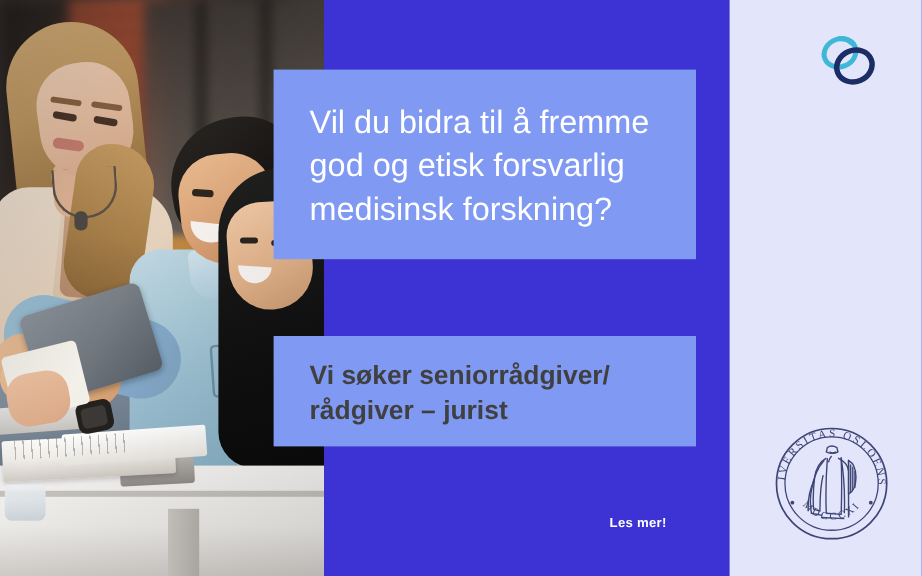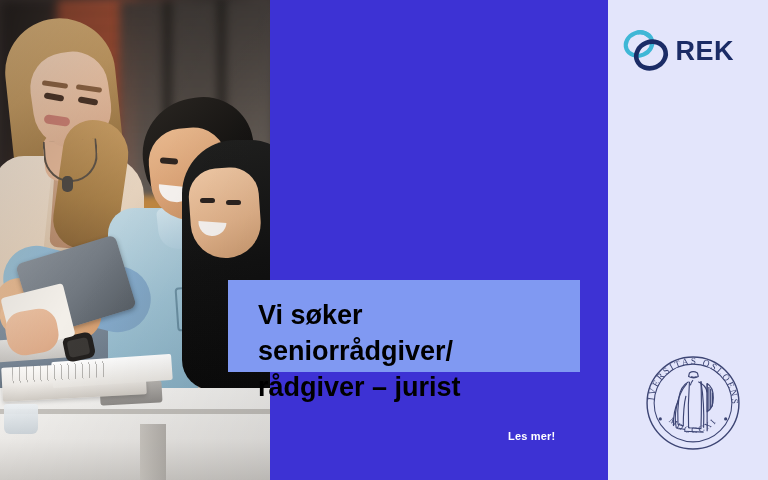--- a/index.html
+++ b/index.html
@@ -331,22 +331,22 @@
     line-height: 1.34;
     font-weight: normal;
     margin: 0;
     white-space: pre-line;
   }
   .panel-sub {
     left: 228px; top: 280px; width: 352px; height: 92px;
     padding: 18px 30px 0 30px;
   }
   .panel-sub .subhead {
-    color: #000000;
-    font-size: 27px;
+    color: #404040;
+    font-size: 22px;
     line-height: 1.33;
     font-weight: bold;
     margin: 0;
     white-space: pre-line;
   }
   .cta {
     position: absolute;
     left: 508px; top: 430px;
     color: #ffffff;
     font-size: 11px;
@@ -429,21 +429,20 @@
   </div>
 
   <div class="right-col"></div>
 
   <div class="rek-logo">
     <svg class="rek-rings" viewBox="0 0 52 46">
       <ellipse cx="18" cy="16" rx="13.5" ry="11.5" transform="rotate(-22 18 16)" fill="none" stroke="#3fb7d6" stroke-width="4.2"></ellipse>
       <ellipse cx="30" cy="27" rx="15" ry="13" transform="rotate(-22 30 27)" fill="none" stroke="#1b2c66" stroke-width="4.6"></ellipse>
       <path d="M 22 5 A 13.5 11.5 0 0 1 30 12" transform="rotate(-22 18 16)" fill="none" stroke="#3fb7d6" stroke-width="4.2" stroke-linecap="round"></path>
     </svg>
-    <span class="rek-text">REK</span>
   </div>
 
   <svg class="uio-seal" viewBox="0 0 120 120">
     <defs>
       <path id="arcTop" d="M 16 60 A 44 44 0 0 1 104 60" fill="none"></path>
       <path id="arcBot" d="M 26 60 A 34 34 0 0 0 94 60" fill="none"></path>
     </defs>
     <circle cx="60" cy="60" r="52" fill="none" stroke="#3d4574" stroke-width="1.6"></circle>
     <circle cx="60" cy="60" r="44" fill="none" stroke="#3d4574" stroke-width="1.2"></circle>
     <text font-family="'Liberation Serif', serif" font-size="10.5" fill="#3d4574" letter-spacing="2.1">
@@ -465,20 +464,25 @@
       <path d="M56 36 q-2 26 -1 52 l14 1 q1-30 0-54"></path>
       <path d="M69 36 q4 24 3 52"></path>
       <path d="M76 38 l0 54"></path>
       <path d="M76 38 q7 4 7 16 q0 12 -7 16 z"></path>
       <path d="M78 42 l0 26 M80 44 l0 22 M82 48 l0 16"></path>
       <path d="M44 56 q-7 14 -6 30"></path>
       <path d="M50 92 l22 1"></path>
     </g>
   </svg>
 
+  <div class="panel panel-head">
+    <p class="headline">Vil du bidra til å fremme
+god og etisk forsvarlig
+medisinsk forskning?</p>
+  </div>
 
   <div class="panel panel-sub">
     <p class="subhead">Vi søker seniorrådgiver/
 rådgiver – jurist</p>
   </div>
 
   <div class="cta">Les mer!</div>
 
 </div>
 

